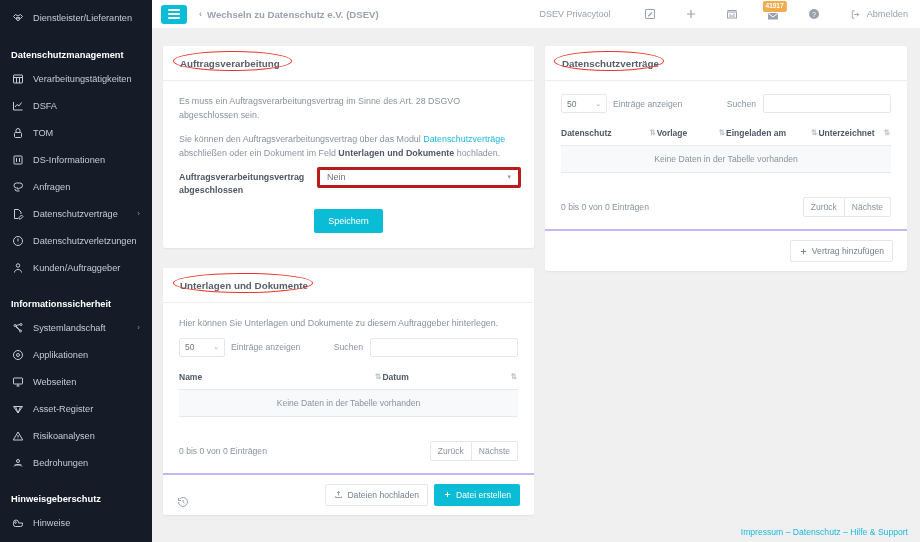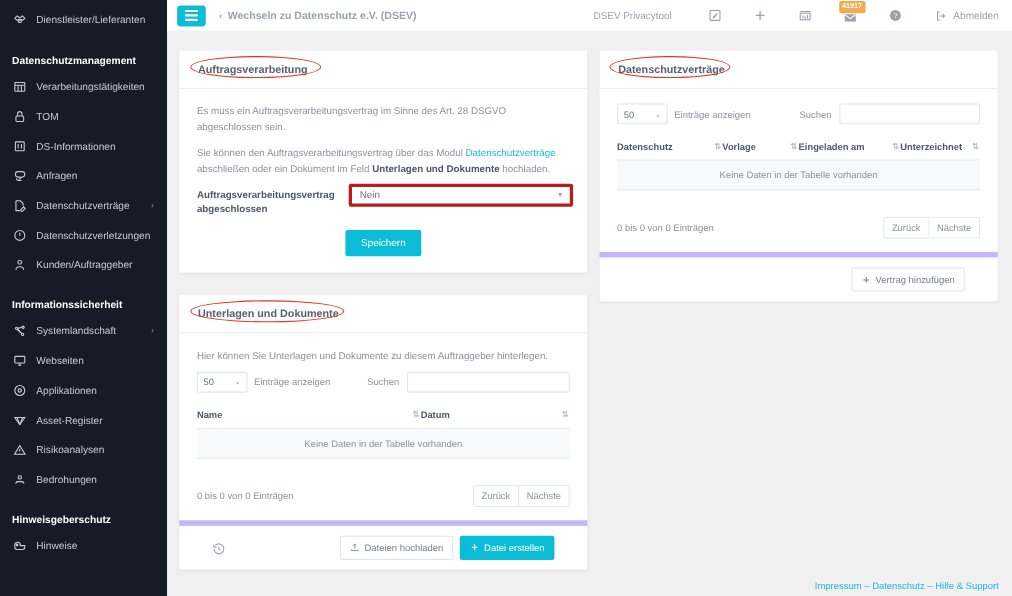--- a/index.html
+++ b/index.html
@@ -135,21 +135,21 @@
   .info { font-size: 8.6px; color: #8a929d; }
   .pager { margin-left: auto; display: flex; }
   .pg {
     border: 1px solid #e4e7ea; font-size: 8.5px; color: #8a929d;
     padding: 4px 7px; background: #fff; cursor: pointer;
   }
   .pg:first-child { border-radius: 2px 0 0 2px; }
   .pg:last-child { border-left: none; border-radius: 0 2px 2px 0; }
 
   .card-foot {
-    border-top: 5px solid #c4b5fd; padding: 9px 30px; display: flex; align-items: center;
+    border-top: 2px solid #c4b5fd; padding: 9px 14px; display: flex; align-items: flex-end;
   }
   .foot-r { justify-content: flex-end; }
   .hist-ic { color: #9aa2ae; width: 12px; height: 12px; cursor: pointer; }
   .foot-btns { margin-left: auto; display: flex; gap: 6px; }
   .btn-ghost {
     border: 1px solid #e4e7ea; background: #fff; color: #76808d; font-size: 8.6px;
     padding: 5px 8px; border-radius: 2px; cursor: pointer; display: flex; align-items: center; gap: 4px;
     font-family: inherit;
   }
   .btn-cyan {
@@ -189,20 +189,29 @@
         <svg viewBox="0 0 24 24" fill="none" stroke="currentColor" stroke-width="2">
             <rect x="3" y="4" width="18" height="16" rx="1"></rect>
             <path d="M3 9h18M9 9v11M15 9v11"></path>
           </svg>
       </span>
       <span>Verarbeitungstätigkeiten</span>
     </div>
     <div class="nav-item">
       <span class="ic">
         <svg viewBox="0 0 24 24" fill="none" stroke="currentColor" stroke-width="2">
+            <path d="M3 4v16h18"></path>
+            <path d="M6 14l4-5 4 3 5-7"></path>
+          </svg>
+      </span>
+      <span>DSFA</span>
+    </div>
+    <div class="nav-item">
+      <span class="ic">
+        <svg viewBox="0 0 24 24" fill="none" stroke="currentColor" stroke-width="2">
             <rect x="5" y="11" width="14" height="10" rx="2"></rect>
             <path d="M8 11V7a4 4 0 018 0v4"></path>
           </svg>
       </span>
       <span>TOM</span>
     </div>
     <div class="nav-item">
       <span class="ic">
         <svg viewBox="0 0 24 24" fill="none" stroke="currentColor" stroke-width="2">
             <rect x="4" y="4" width="16" height="16" rx="1"></rect>
@@ -259,34 +268,34 @@
             <circle cx="17" cy="18" r="2"></circle>
             <path d="M8 8l8 9M8 7l8-2M7 9l9 8"></path>
           </svg>
       </span>
       <span>Systemlandschaft</span>
       <span class="chev">›</span>
     </div>
     <div class="nav-item">
       <span class="ic">
         <svg viewBox="0 0 24 24" fill="none" stroke="currentColor" stroke-width="2">
+            <circle cx="12" cy="12" r="9"></circle>
+            <circle cx="12" cy="12" r="3"></circle>
+          </svg>
+      </span>
+      <span>Applikationen</span>
+    </div>
+    <div class="nav-item">
+      <span class="ic">
+        <svg viewBox="0 0 24 24" fill="none" stroke="currentColor" stroke-width="2">
             <rect x="3" y="4" width="18" height="12" rx="1"></rect>
             <path d="M9 20h6M12 16v4"></path>
           </svg>
       </span>
       <span>Webseiten</span>
-    </div>
-    <div class="nav-item">
-      <span class="ic">
-        <svg viewBox="0 0 24 24" fill="none" stroke="currentColor" stroke-width="2">
-            <circle cx="12" cy="12" r="9"></circle>
-            <circle cx="12" cy="12" r="3"></circle>
-          </svg>
-      </span>
-      <span>Applikationen</span>
     </div>
     <div class="nav-item">
       <span class="ic">
         <svg viewBox="0 0 24 24" fill="none" stroke="currentColor" stroke-width="2">
             <path d="M3 7h18l-9 13z"></path>
             <path d="M7 7l5 13M17 7l-5 13"></path>
           </svg>
       </span>
       <span>Asset-Register</span>
     </div>

